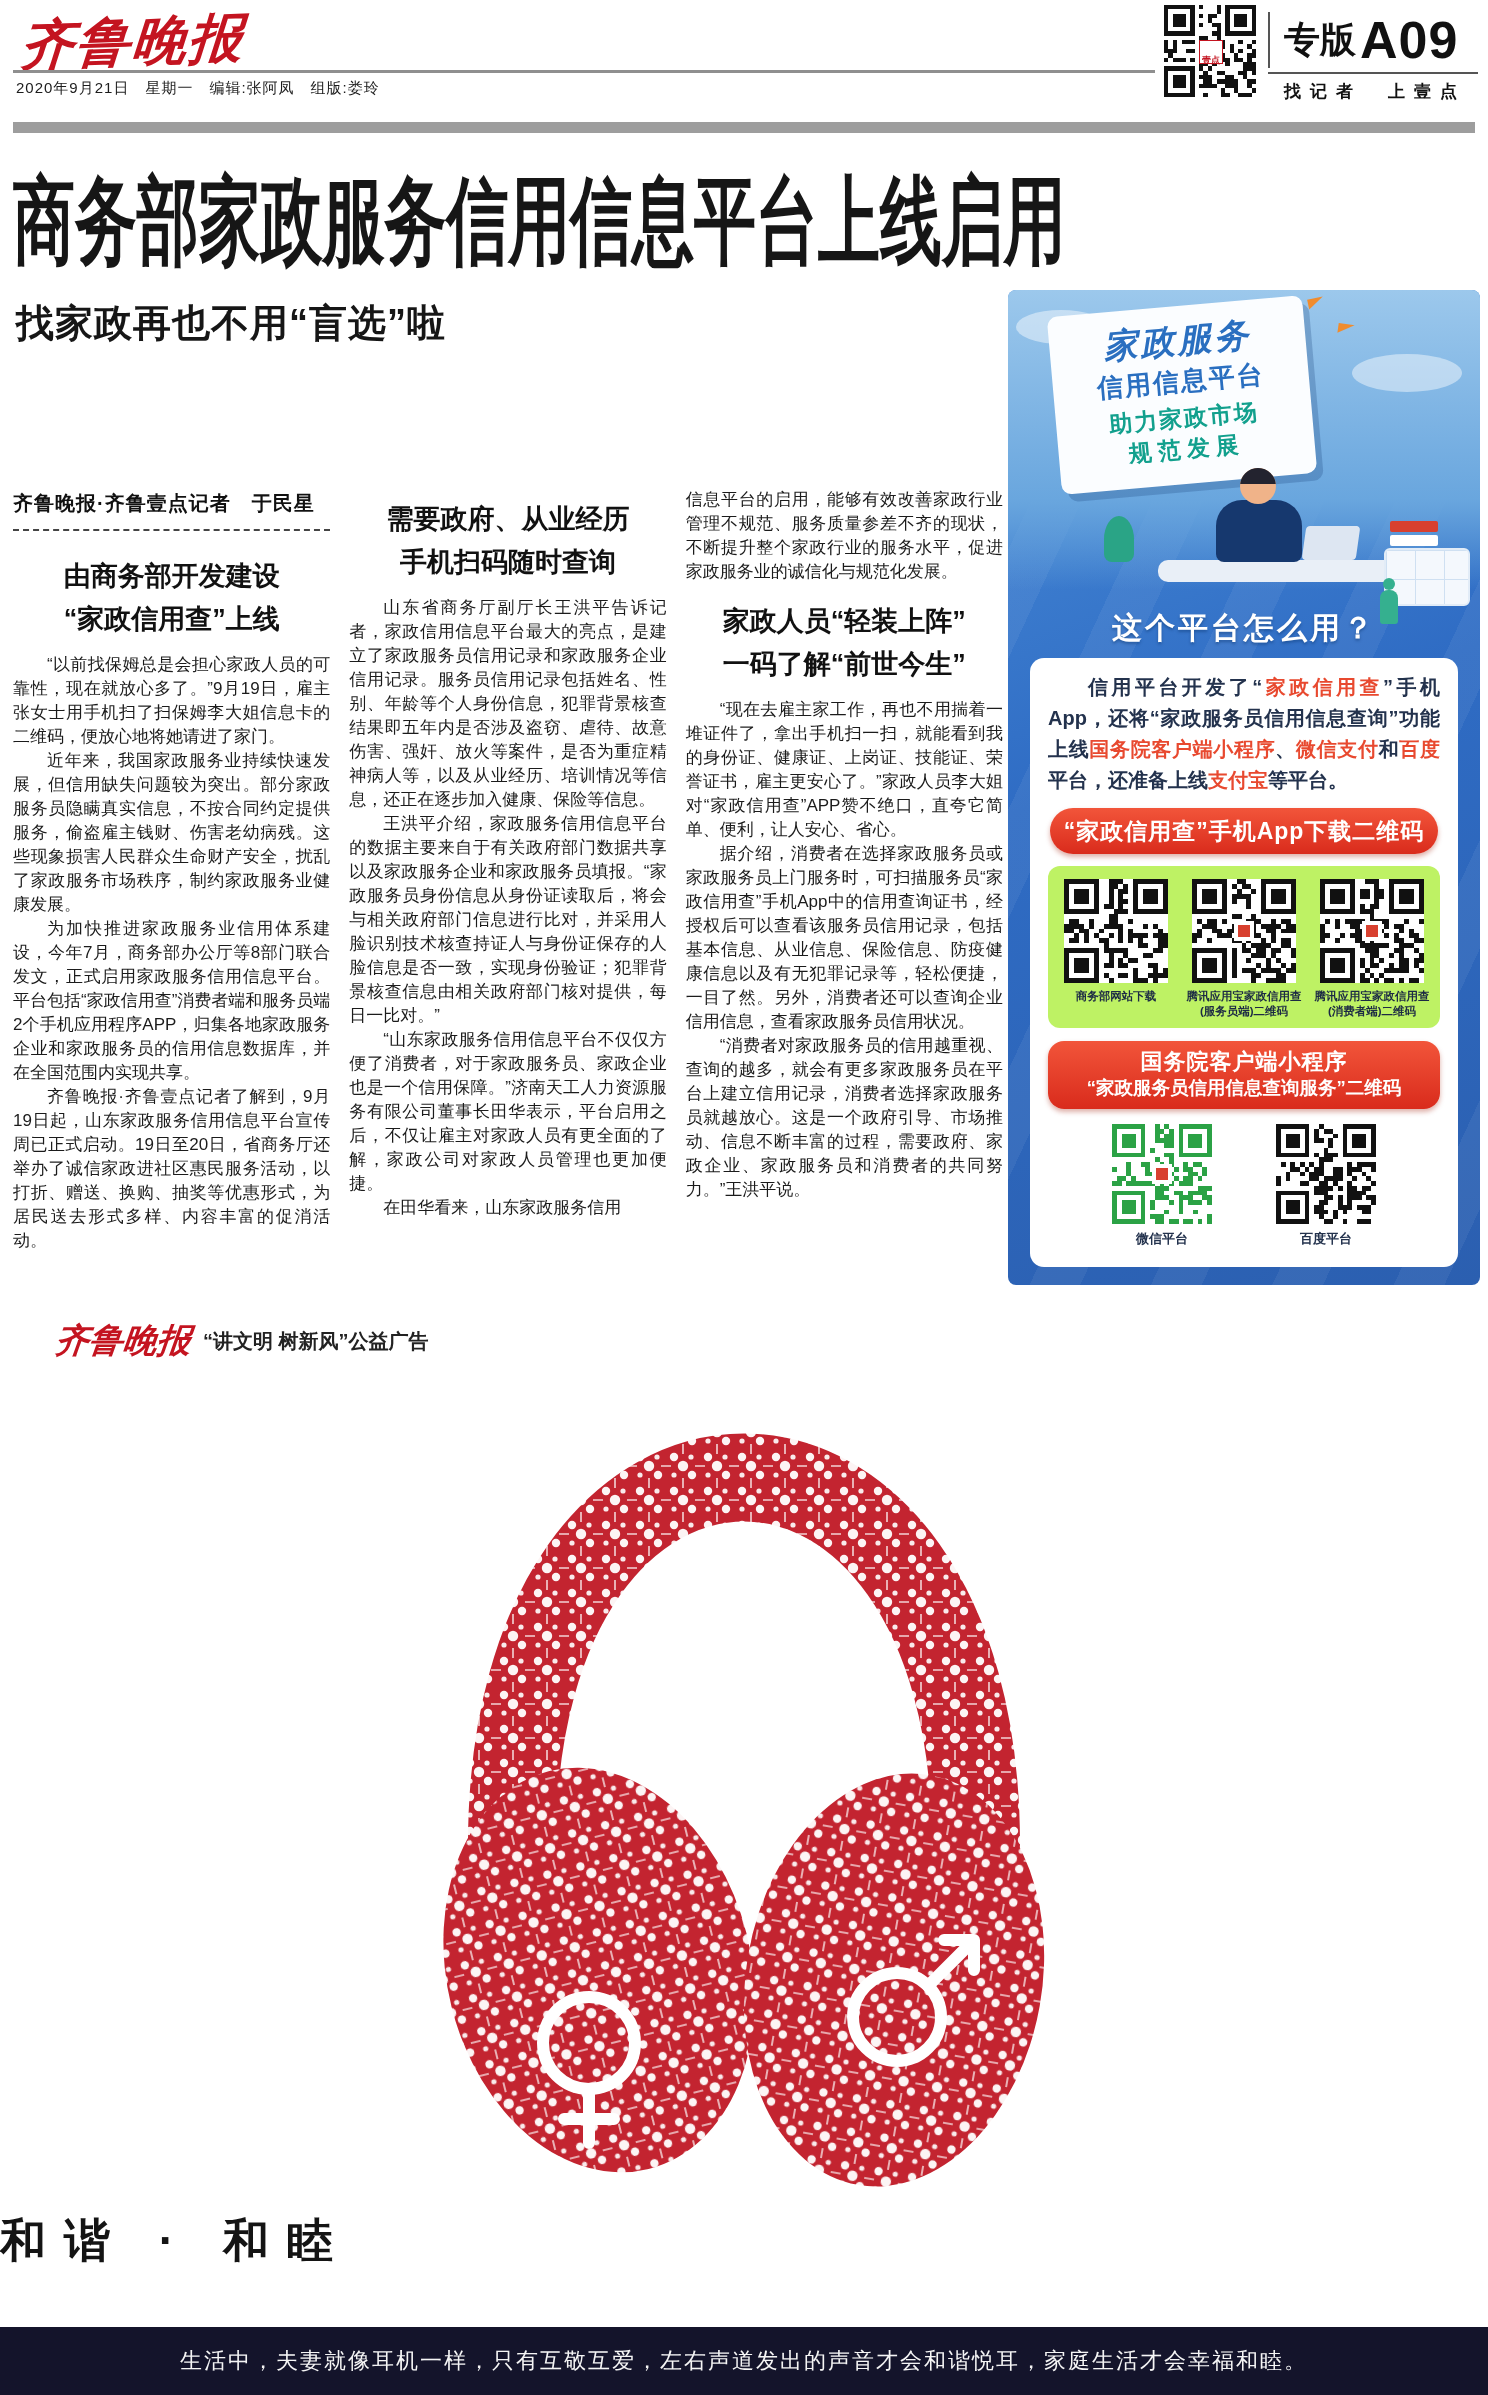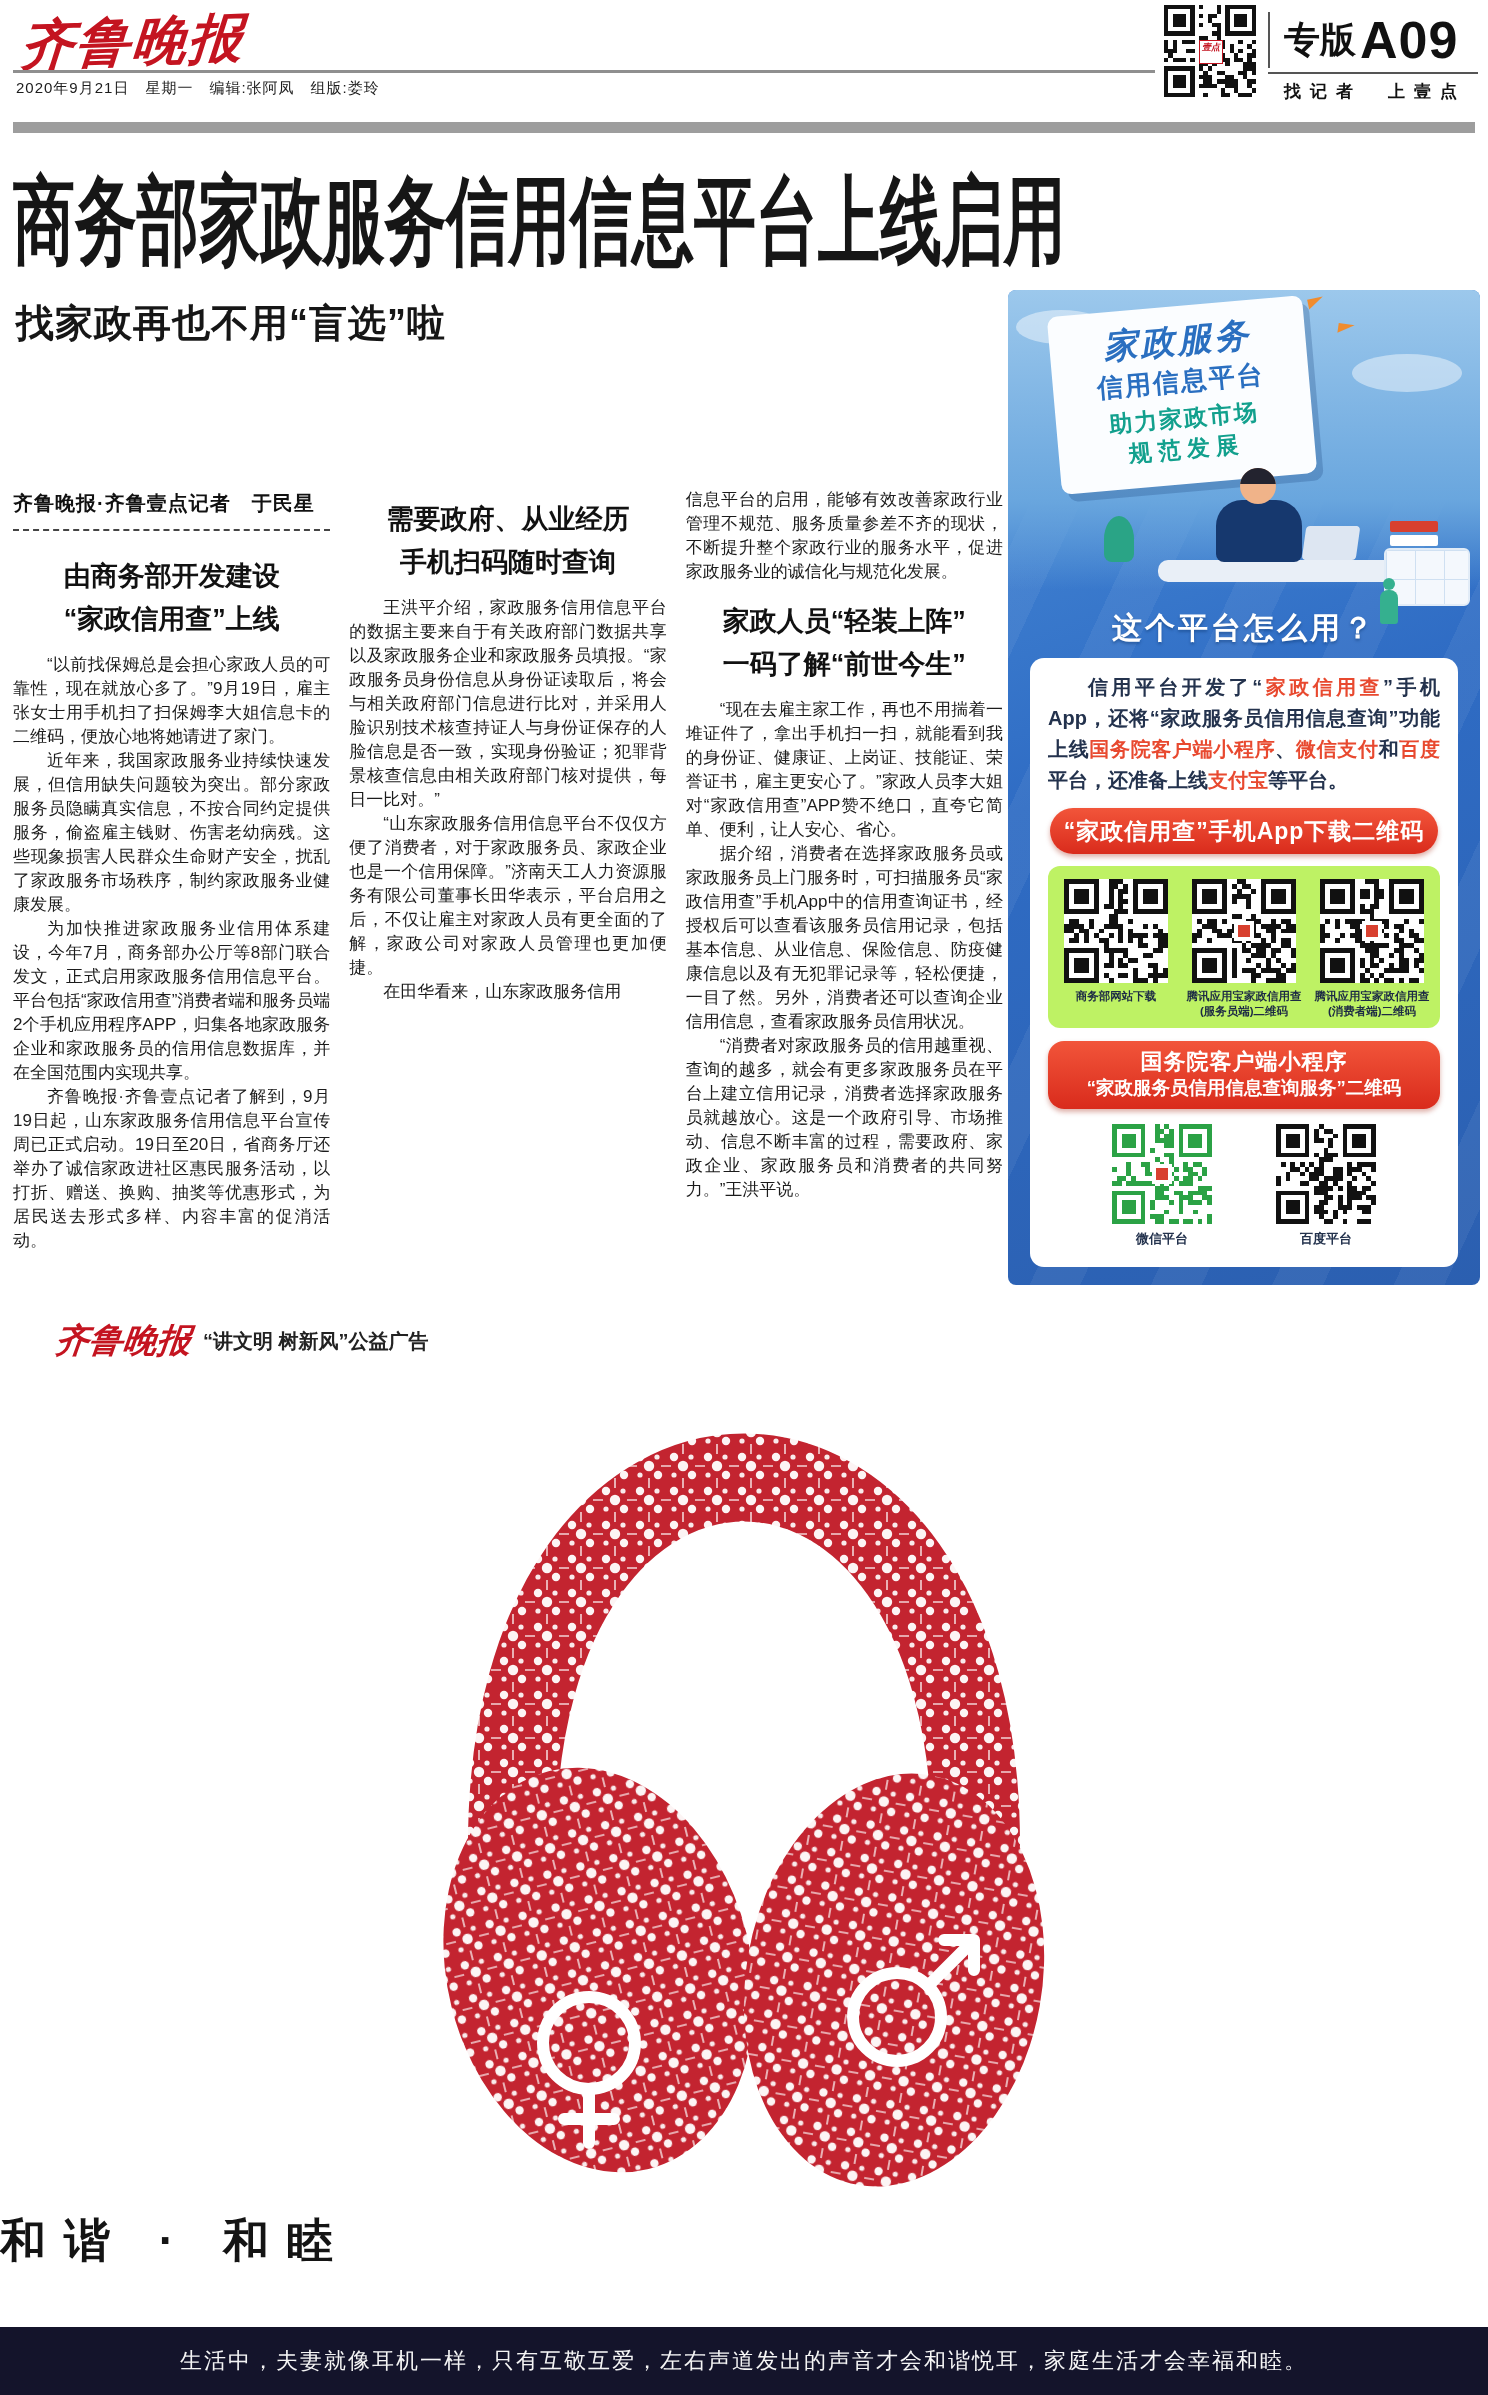--- a/index.html
+++ b/index.html
@@ -6,21 +6,21 @@
   .page{position:relative;width:1488px;height:2395px;margin:0 auto;background:#ffffff;overflow:hidden;color:#111;}
 
   
   .masthead-logo{position:absolute;left:20px;top:6px;font-family:"DejaVu Serif","Liberation Serif",serif;
     font-style:italic;font-weight:700;font-size:54px;color:#c41420;transform:skewX(-6deg) rotate(-2deg);letter-spacing:2px;}
   .rule-left{position:absolute;left:13px;top:70px;width:1142px;height:3px;background:#8f8f8f;}
   .dateline{position:absolute;left:16px;top:79px;font-size:15px;color:#1c1c1c;letter-spacing:1px;font-weight:500;}
   .head-qr{position:absolute;left:1164px;top:5px;width:92px;height:92px;}
   .head-qr svg{width:100%;height:100%;}
   .head-qr-badge{position:absolute;left:35px;top:35px;width:24px;height:24px;background:#fff;border:1px solid #c41420;
-    font-size:9px;line-height:11px;color:#c41420;font-weight:700;text-align:center;box-sizing:border-box;padding-top:1px;font-style:italic;}
+    font-size:9px;line-height:11px;color:#c41420;font-weight:700;text-align:center;box-sizing:border-box;padding-top:14px;}
   .head-vline{position:absolute;left:1268px;top:12px;width:2px;height:56px;background:#555;}
   .edition-block{position:absolute;left:1284px;top:10px;width:194px;display:flex;align-items:center;gap:4px;}
   .edition-label{font-size:36px;font-weight:800;color:#111;}
   .page-no{font-size:52px;font-weight:900;color:#111;letter-spacing:1px;}
   .rule-right{position:absolute;left:1268px;top:72px;width:210px;height:2px;background:#555;}
   .masthead-slogan{position:absolute;left:1284px;top:80px;font-size:17px;font-weight:700;letter-spacing:9px;color:#111;white-space:nowrap;}
   .gray-bar{position:absolute;left:13px;top:122px;width:1462px;height:11px;background:#9d9d9d;}
 
   
   .headline{position:absolute;left:13px;top:158px;width:1475px;height:110px;overflow:visible;}
@@ -278,20 +278,21 @@
       <p class="body">“以前找保姆总是会担心家政人员的可靠性，现在就放心多了。”9月19日，雇主张女士用手机扫了扫保姆李大姐信息卡的二维码，便放心地将她请进了家门。</p>
       <p class="body">近年来，我国家政服务业持续快速发展，但信用缺失问题较为突出。部分家政服务员隐瞒真实信息，不按合同约定提供服务，偷盗雇主钱财、伤害老幼病残。这些现象损害人民群众生命财产安全，扰乱了家政服务市场秩序，制约家政服务业健康发展。</p>
       <p class="body">为加快推进家政服务业信用体系建设，今年7月，商务部办公厅等8部门联合发文，正式启用家政服务信用信息平台。平台包括“家政信用查”消费者端和服务员端2个手机应用程序APP，归集各地家政服务企业和家政服务员的信用信息数据库，并在全国范围内实现共享。</p>
       <p class="body">齐鲁晚报·齐鲁壹点记者了解到，9月19日起，山东家政服务信用信息平台宣传周已正式启动。19日至20日，省商务厅还举办了诚信家政进社区惠民服务活动，以打折、赠送、换购、抽奖等优惠形式，为居民送去形式多样、内容丰富的促消活动。</p>
     </div>
     <div class="col">
       <div class="col-heading col2-pad">
         <div>需要政府、从业经历</div>
         <div>手机扫码随时查询</div>
       </div>
+      <p class="body">山东省商务厅副厅长王洪平告诉记者，家政信用信息平台最大的亮点，是建立了家政服务员信用记录和家政服务企业信用记录。服务员信用记录包括姓名、性别、年龄等个人身份信息，犯罪背景核查结果即五年内是否涉及盗窃、虐待、故意伤害、强奸、放火等案件，是否为重症精神病人等，以及从业经历、培训情况等信息，还正在逐步加入健康、保险等信息。</p>
       <p class="body">王洪平介绍，家政服务信用信息平台的数据主要来自于有关政府部门数据共享以及家政服务企业和家政服务员填报。“家政服务员身份信息从身份证读取后，将会与相关政府部门信息进行比对，并采用人脸识别技术核查持证人与身份证保存的人脸信息是否一致，实现身份验证；犯罪背景核查信息由相关政府部门核对提供，每日一比对。”</p>
       <p class="body">“山东家政服务信用信息平台不仅仅方便了消费者，对于家政服务员、家政企业也是一个信用保障。”济南天工人力资源服务有限公司董事长田华表示，平台启用之后，不仅让雇主对家政人员有更全面的了解，家政公司对家政人员管理也更加便捷。</p>
       <p class="body">在田华看来，山东家政服务信用</p>
     </div>
     <div class="col col3">
       <p class="body noindent">信息平台的启用，能够有效改善家政行业管理不规范、服务质量参差不齐的现状，不断提升整个家政行业的服务水平，促进家政服务业的诚信化与规范化发展。</p>
       <div class="col-heading">
         <div>家政人员“轻装上阵”</div>
         <div>一码了解“前世今生”</div>
       </div>

